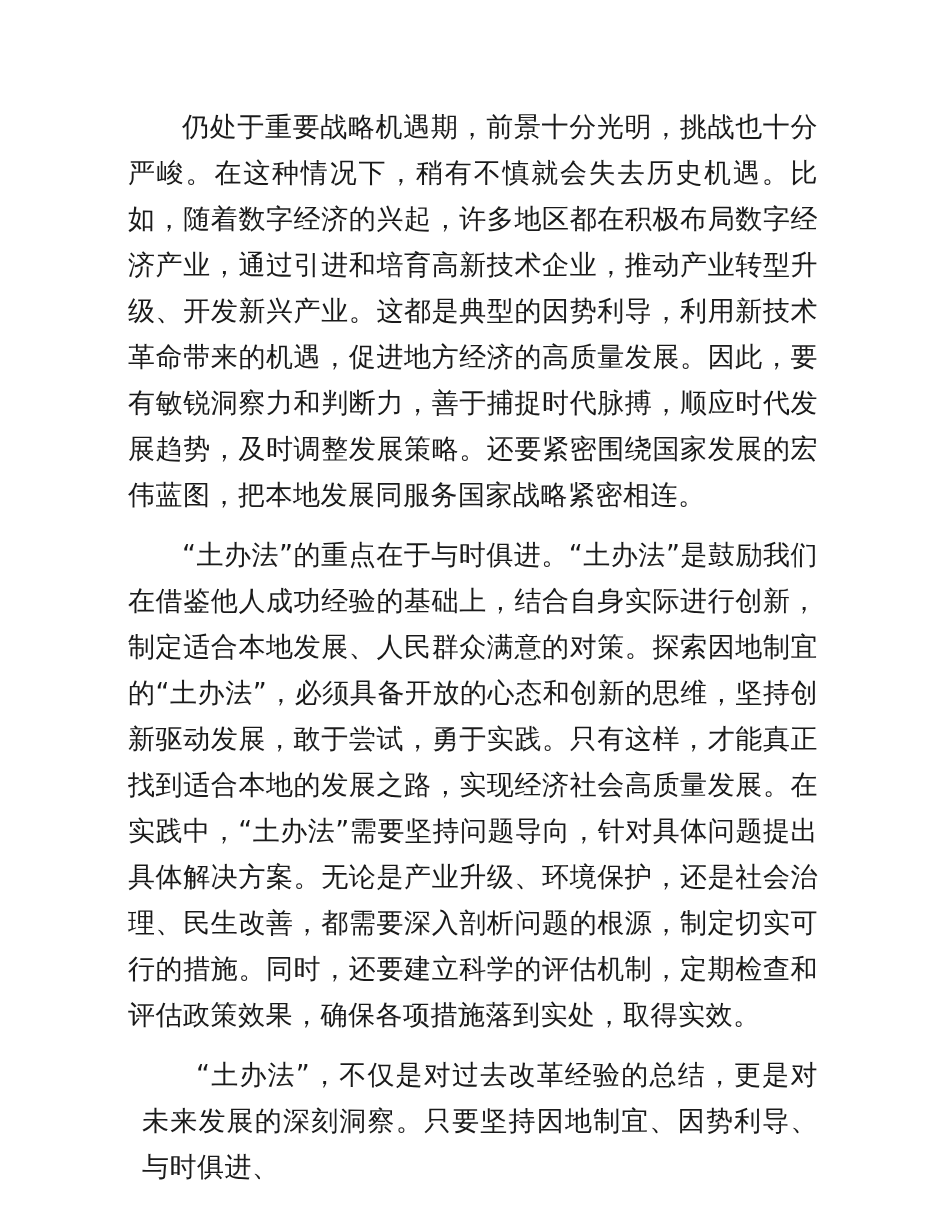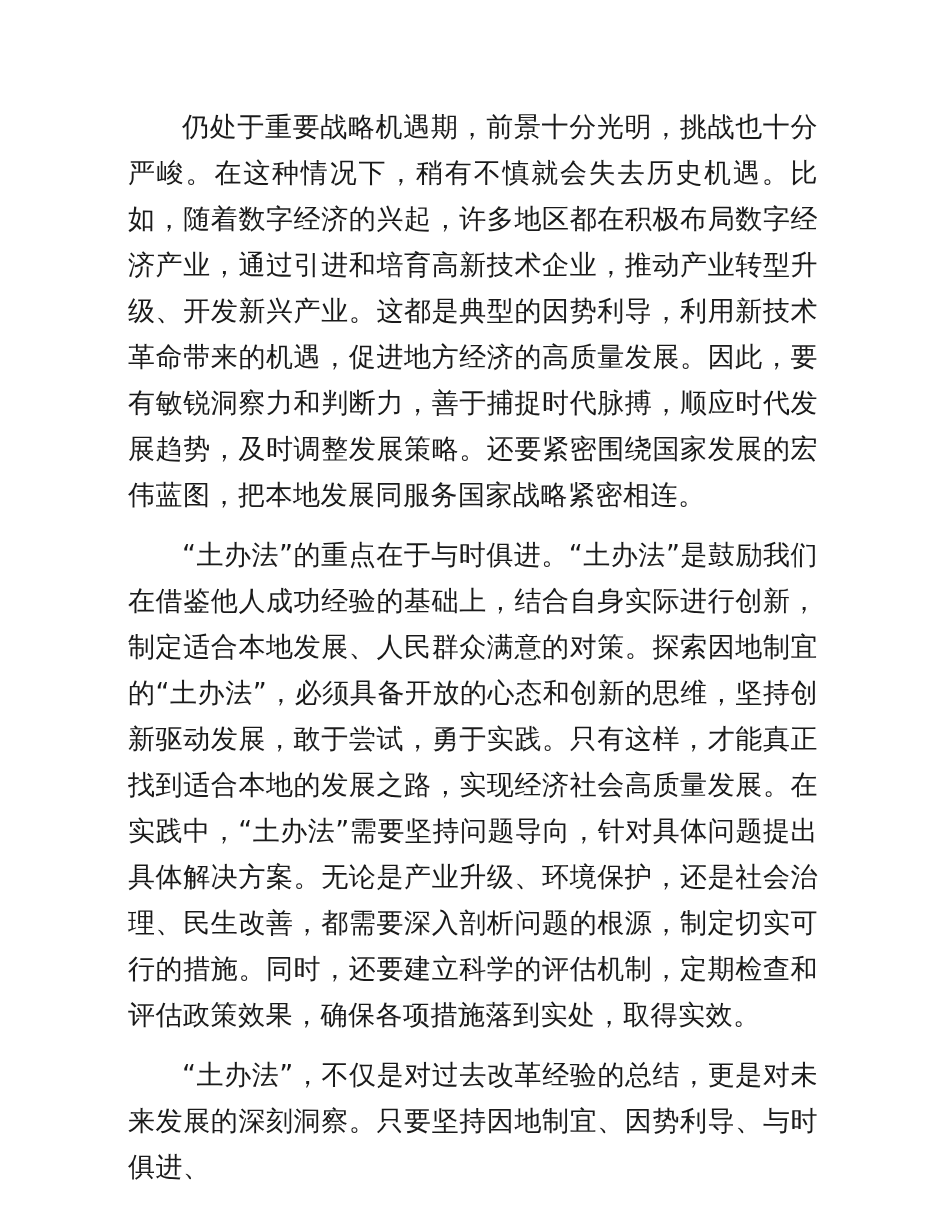--- a/index.html
+++ b/index.html
@@ -30,20 +30,21 @@
     line-height: 46px;
     color: #1a1a1a;
     text-align: justify;
     text-justify: inter-ideograph;
     text-indent: 2em;
     letter-spacing: 0.5px;
     font-weight: 400;
   }
   p.para:last-child {
     margin-bottom: 0;
+    margin-left: 14px;
   }
 </style>
 </head>
 <body>
 
 <div class="page">
   <div class="content">
     <p class="para">仍处于重要战略机遇期，前景十分光明，挑战也十分严峻。在这种情况下，稍有不慎就会失去历史机遇。比如，随着数字经济的兴起，许多地区都在积极布局数字经济产业，通过引进和培育高新技术企业，推动产业转型升级、开发新兴产业。这都是典型的因势利导，利用新技术革命带来的机遇，促进地方经济的高质量发展。因此，要有敏锐洞察力和判断力，善于捕捉时代脉搏，顺应时代发展趋势，及时调整发展策略。还要紧密围绕国家发展的宏伟蓝图，把本地发展同服务国家战略紧密相连。</p>
     <p class="para">“土办法”的重点在于与时俱进。“土办法”是鼓励我们在借鉴他人成功经验的基础上，结合自身实际进行创新，制定适合本地发展、人民群众满意的对策。探索因地制宜的“土办法”，必须具备开放的心态和创新的思维，坚持创新驱动发展，敢于尝试，勇于实践。只有这样，才能真正找到适合本地的发展之路，实现经济社会高质量发展。在实践中，“土办法”需要坚持问题导向，针对具体问题提出具体解决方案。无论是产业升级、环境保护，还是社会治理、民生改善，都需要深入剖析问题的根源，制定切实可行的措施。同时，还要建立科学的评估机制，定期检查和评估政策效果，确保各项措施落到实处，取得实效。</p>
     <p class="para">“土办法”，不仅是对过去改革经验的总结，更是对未来发展的深刻洞察。只要坚持因地制宜、因势利导、与时俱进、</p>

